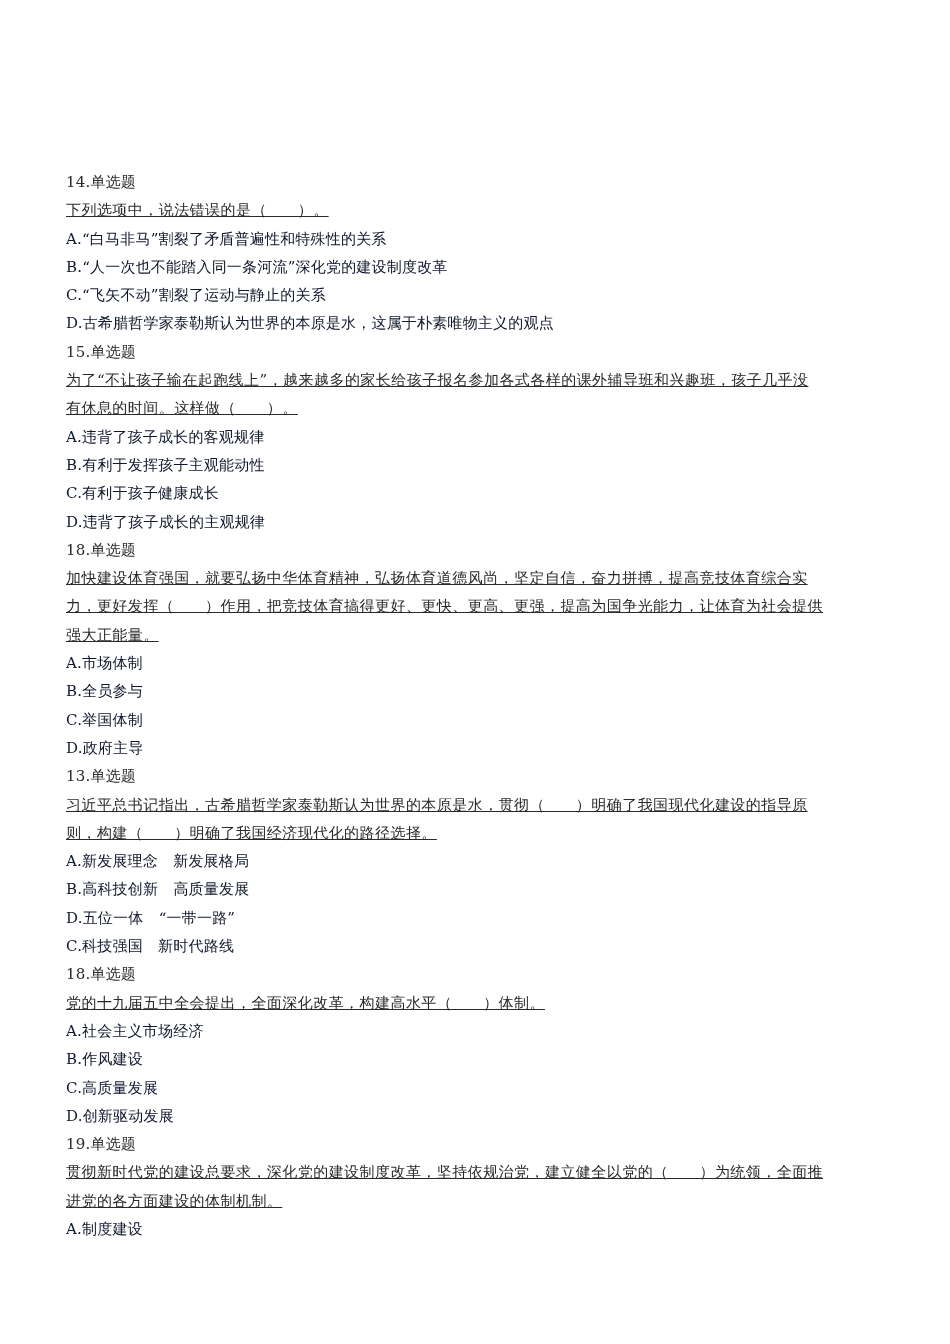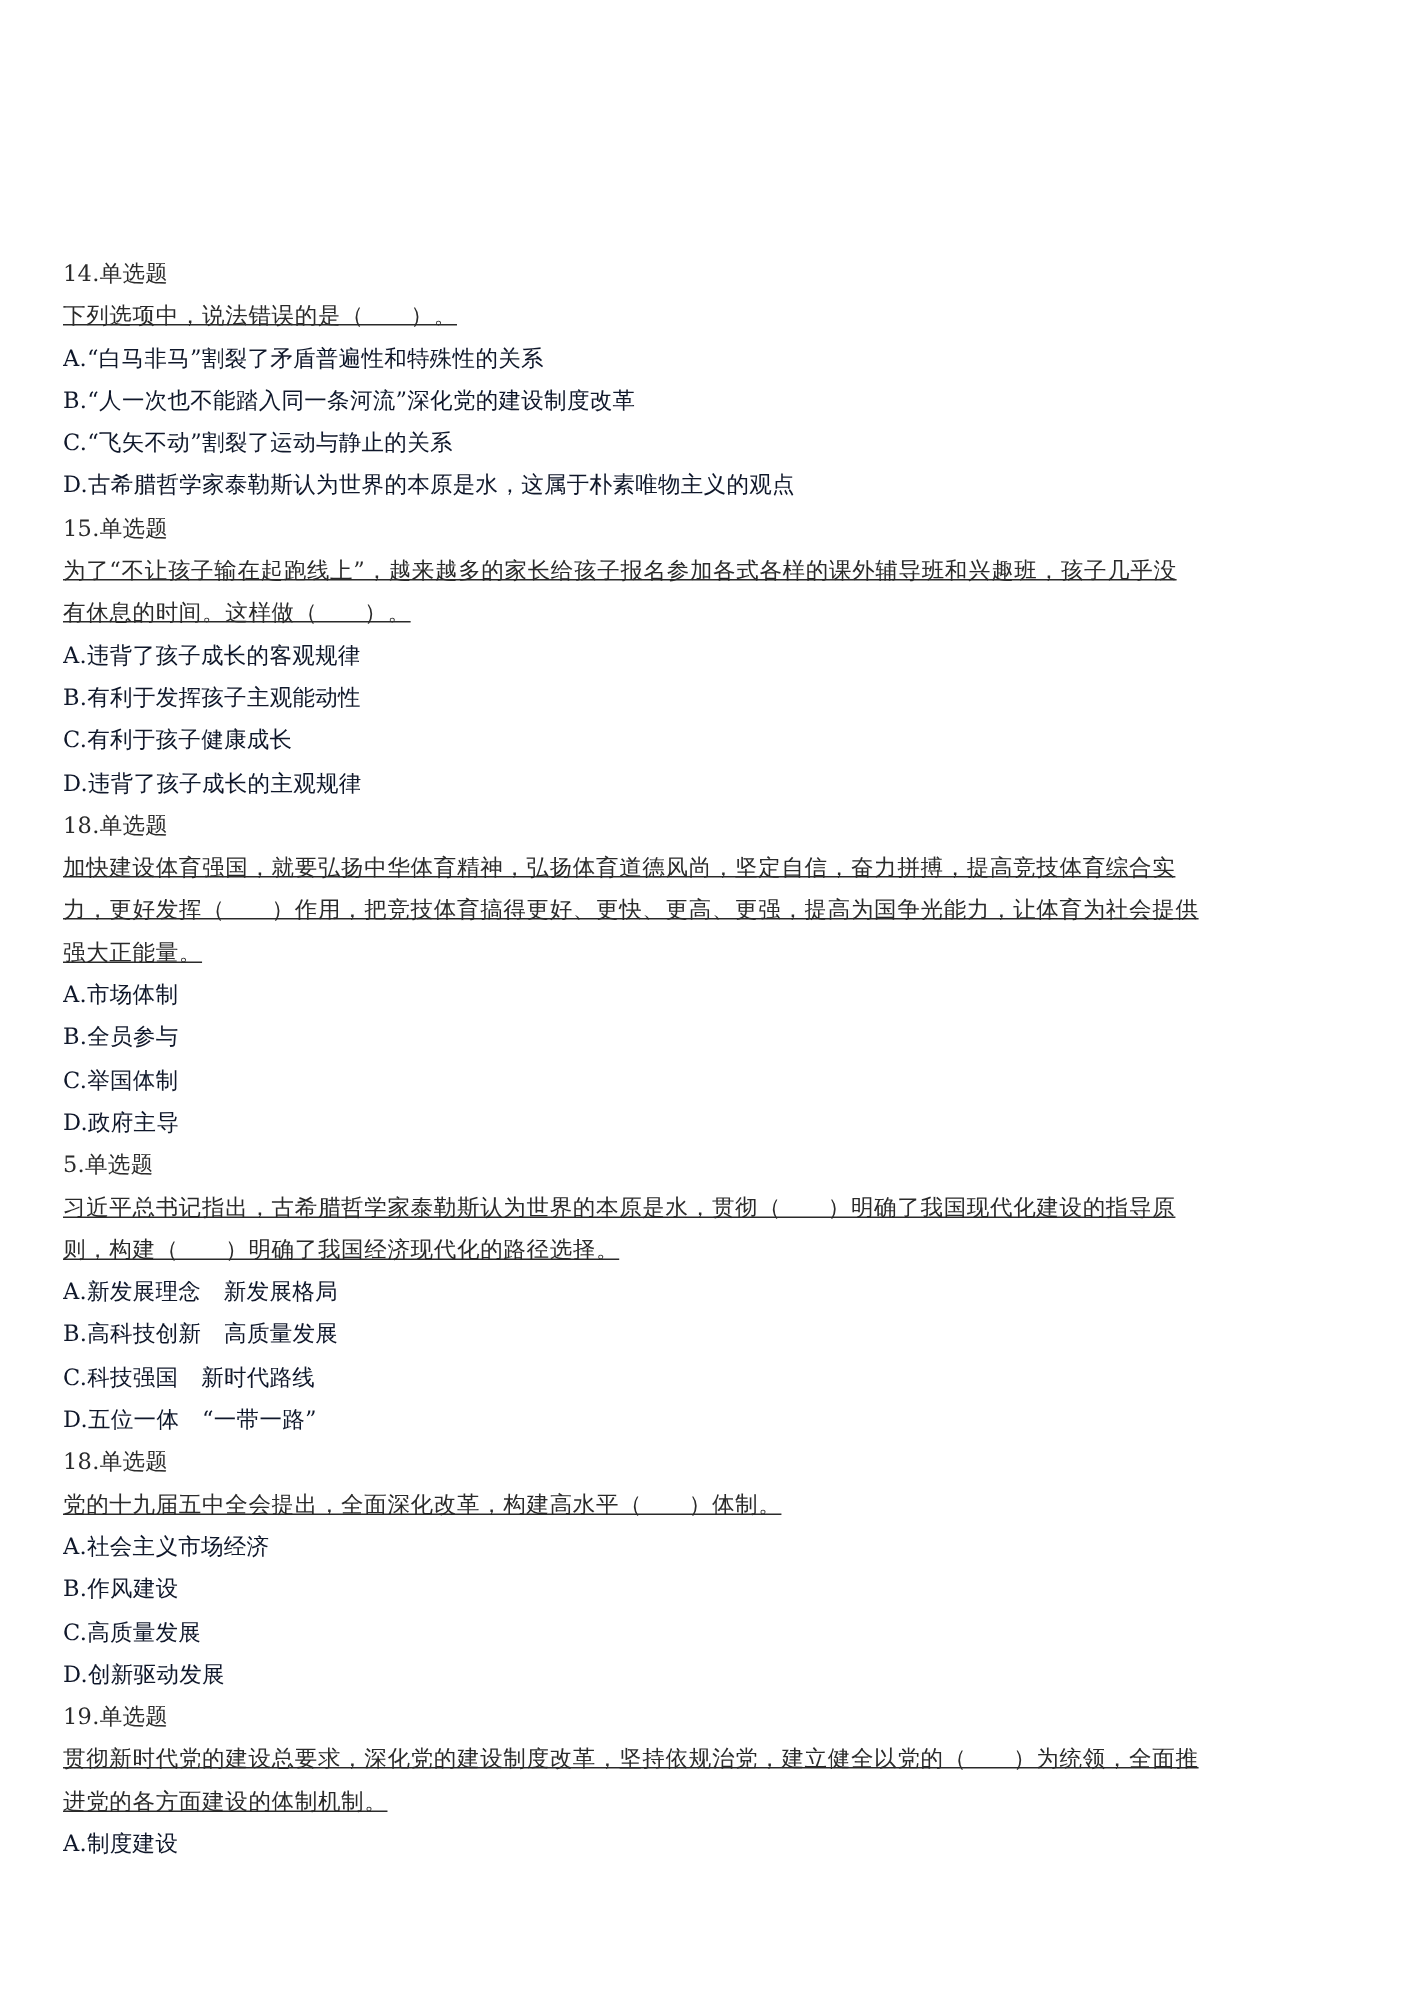--- a/index.html
+++ b/index.html
@@ -10,21 +10,21 @@
     body {
       width: 950px;
       height: 1344px;
       position: relative;
       overflow: hidden;
       font-family: "DejaVu Serif", "Liberation Serif", serif;
       color: #2a2a2a;
     }
     .page {
       position: absolute;
-      left: 42px;
+      left: 66px;
       top: 168px;
       width: 826px;
     }
     .line {
       font-size: 15px;
       line-height: 28.3px;
       height: 28.3px;
       white-space: nowrap;
       overflow: hidden;
       letter-spacing: 0.2px;
@@ -65,27 +65,27 @@
     <div class="line stem-line">加快建设体育强国，就要弘扬中华体育精神，弘扬体育道德风尚，坚定自信，奋力拼搏，提高竞技体育综合实</div>
     <div class="line stem-line">力，更好发挥（　　）作用，把竞技体育搞得更好、更快、更高、更强，提高为国争光能力，让体育为社会提供</div>
     <div class="line stem-line">强大正能量。</div>
     <div class="line option">A.市场体制</div>
     <div class="line option">B.全员参与</div>
     <div class="line option">C.举国体制</div>
     <div class="line option">D.政府主导</div>
   </div>
 
   <div>
-    <div class="line q-header">5.单选题</div>
+    <div class="line q-header">13.单选题</div>
     <div class="line stem-line">习近平总书记指出，古希腊哲学家泰勒斯认为世界的本原是水，贯彻（　　）明确了我国现代化建设的指导原</div>
     <div class="line stem-line">则，构建（　　）明确了我国经济现代化的路径选择。</div>
     <div class="line option">A.新发展理念　新发展格局</div>
     <div class="line option">B.高科技创新　高质量发展</div>
+    <div class="line option">D.五位一体　“一带一路”</div>
     <div class="line option">C.科技强国　新时代路线</div>
-    <div class="line option">D.五位一体　“一带一路”</div>
   </div>
 
   <div>
     <div class="line q-header">18.单选题</div>
     <div class="line stem-line">党的十九届五中全会提出，全面深化改革，构建高水平（　　）体制。</div>
     <div class="line option">A.社会主义市场经济</div>
     <div class="line option">B.作风建设</div>
     <div class="line option">C.高质量发展</div>
     <div class="line option">D.创新驱动发展</div>
   </div>

